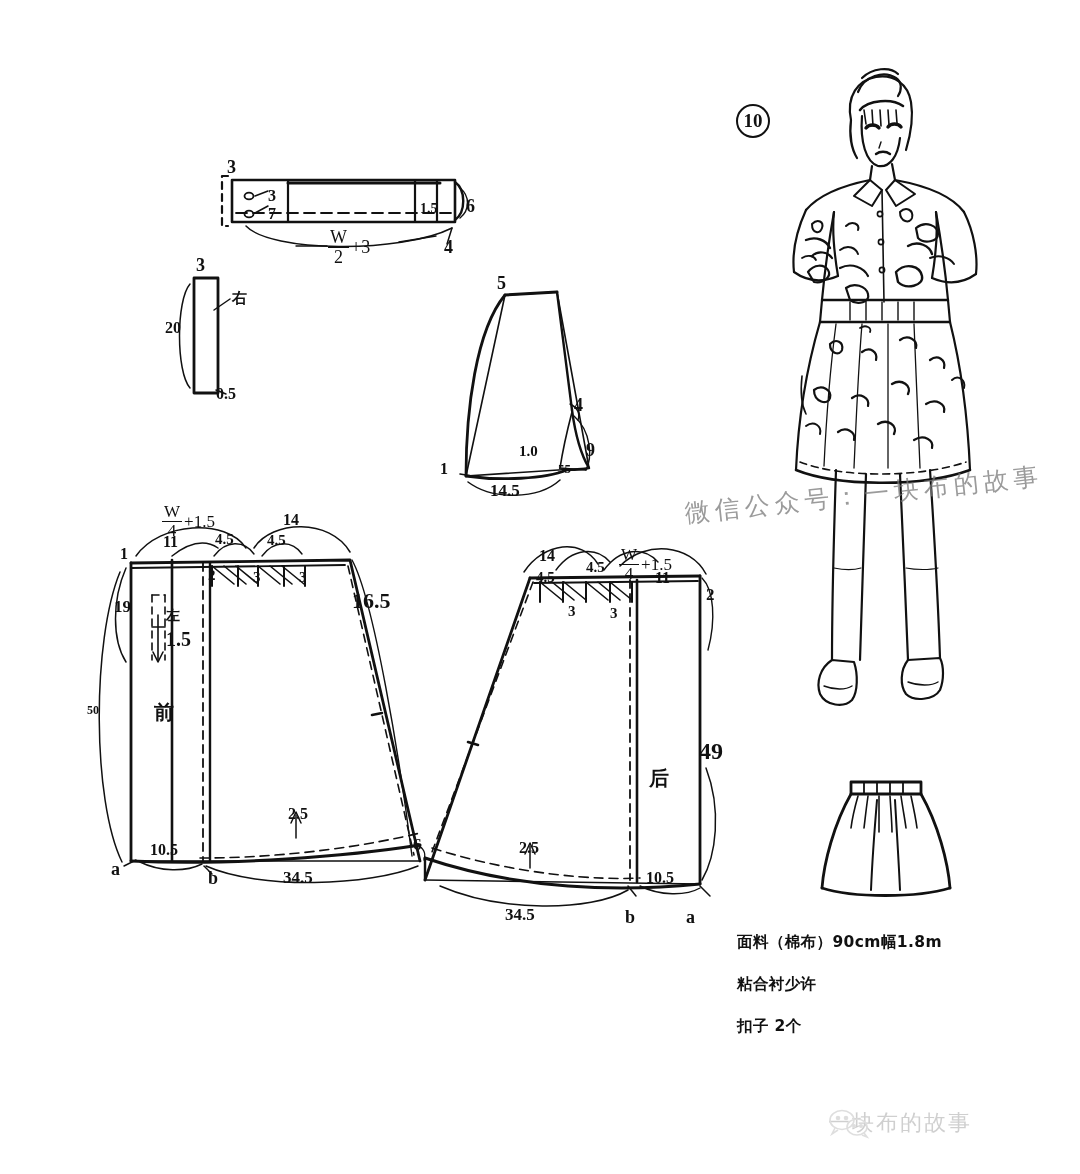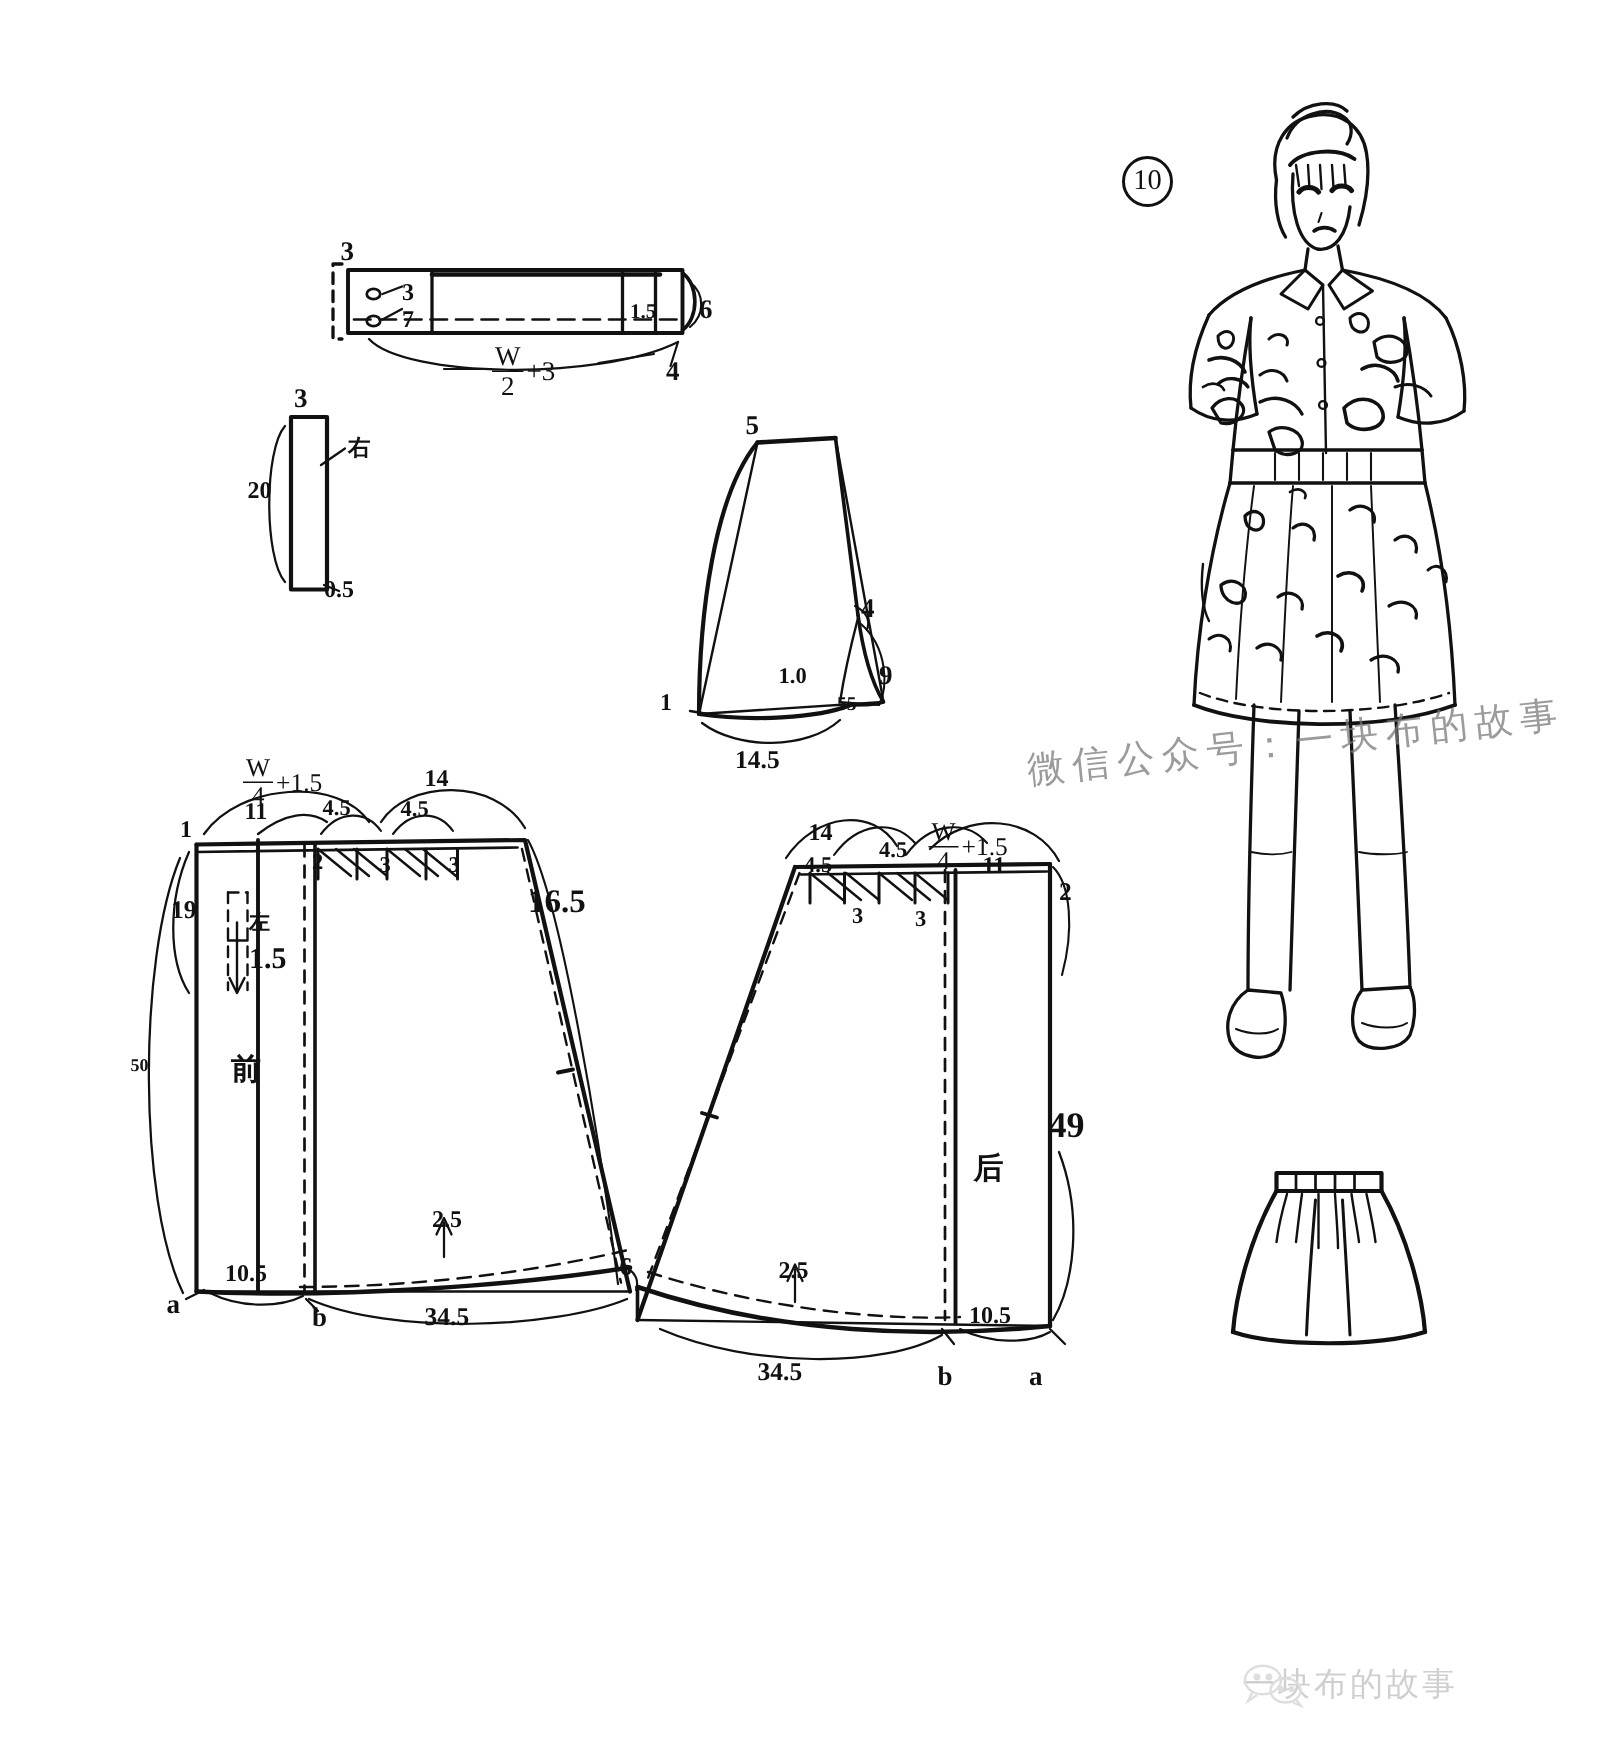--- a/index.html
+++ b/index.html
@@ -9,21 +9,21 @@
   .n{font-weight:700;}
   .cn{font-family:"DejaVu Sans",sans-serif;font-weight:700;color:#111;}
   svg{position:absolute;left:0;top:0;overflow:visible;}
   .frac{display:inline-block;text-align:center;vertical-align:middle;font-family:"Liberation Serif",serif;}
   .frac .num{display:block;border-bottom:1.6px solid #111;padding:0 2px;line-height:1.05;}
   .frac .den{display:block;line-height:1.05;padding:0 2px;}
   .fracwrap{display:inline-flex;align-items:center;gap:2px;}
   .wm{position:absolute;color:#7a7a7a;font-family:"DejaVu Sans",sans-serif;opacity:.75;}
   .circnum{position:absolute;width:30px;height:30px;border:2.4px solid #111;border-radius:50%;
            display:flex;align-items:center;justify-content:center;font-family:"Liberation Serif",serif;
-           font-weight:400;font-size:19px;color:#111;margin-left:12px;}
+           font-weight:700;font-size:19px;color:#111;}
   .notes{position:absolute;font-family:"DejaVu Sans",sans-serif;font-weight:700;color:#111;font-size:15.5px;}
   .notes div{margin-bottom:21px;letter-spacing:.4px;}
   .brandwrap{position:absolute;display:flex;align-items:center;gap:10px;opacity:.28;justify-content:flex-end;}
   .brandtxt{font-family:"DejaVu Sans",sans-serif;font-size:22px;color:#555;letter-spacing:2px;}
 </style>
 </head>
 <body>
 
 <div id="page">
 
@@ -379,21 +379,21 @@
   <div class="lbl n" style="left:165px;top:320px;font-size:16px;">20</div>
   <div class="cn lbl" style="left:232px;top:291px;font-size:15px;">右</div>
   <div class="lbl n" style="left:216px;top:386px;font-size:16px;">0.5</div>
 
   <div class="lbl n" style="left:497px;top:274px;font-size:18px;">5</div>
   <div class="lbl n" style="left:574px;top:396px;font-size:18px;">4</div>
   <div class="lbl n" style="left:586px;top:441px;font-size:18px;">9</div>
   <div class="lbl n" style="left:558px;top:462px;font-size:13px;">55</div>
   <div class="lbl n" style="left:519px;top:444px;font-size:15px;">1.0</div>
   <div class="lbl n" style="left:440px;top:461px;font-size:16px;">1</div>
-  <div class="lbl n" style="left:490px;top:498px;font-size:17px;">14.5</div>
+  <div class="lbl n" style="left:490px;top:482px;font-size:17px;">14.5</div>
 
   <div class="lbl" style="left:162px;top:503px;font-size:17px;">
     <span class="fracwrap">
       <span class="frac">
         <span class="num">W</span>
         <span class="den">4</span>
       </span>
       <span>+1.5</span>
     </span>
   </div>
@@ -437,20 +437,25 @@
   <div class="lbl n" style="left:699px;top:739px;font-size:24px;">49</div>
   <div class="cn lbl" style="left:649px;top:768px;font-size:20px;">后</div>
   <div class="lbl n" style="left:646px;top:870px;font-size:16px;">10.5</div>
   <div class="lbl n" style="left:519px;top:840px;font-size:16px;">2.5</div>
   <div class="lbl n" style="left:505px;top:906px;font-size:17px;">34.5</div>
   <div class="lbl n" style="left:625px;top:908px;font-size:18px;">b</div>
   <div class="lbl n" style="left:686px;top:908px;font-size:18px;">a</div>
 
   <div class="wm" style="left:684px;top:478px;font-size:25px;transform:rotate(-6deg);letter-spacing:5px;">微信公众号：一块布的故事</div>
 
+  <div class="notes" style="left:737px;top:932px;">
+    <div>面料（棉布）90cm幅1.8m</div>
+    <div>粘合衬少许</div>
+    <div>扣子 2个</div>
+  </div>
 
   <div class="brandwrap" style="left:828px;top:1108px;">
     <svg width="44" height="30" viewBox="0 0 44 30">
       <g fill="none" stroke="#8a8a8a" stroke-width="1.6">
         <ellipse cx="14" cy="12" rx="12" ry="9.5"></ellipse>
         <path d="M7,20 L4,26 L10,22"></path>
         <ellipse cx="29" cy="19" rx="10" ry="8"></ellipse>
         <path d="M36,25 L39,29 L34,27"></path>
         <circle cx="10" cy="10" r="1.5" fill="#8a8a8a"></circle>
         <circle cx="18" cy="10" r="1.5" fill="#8a8a8a"></circle>

